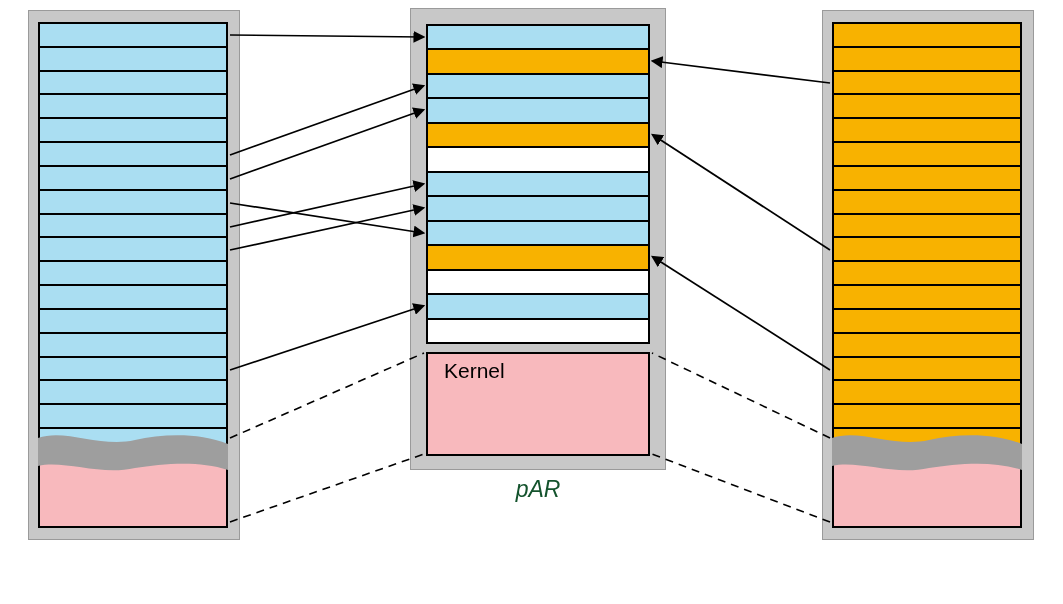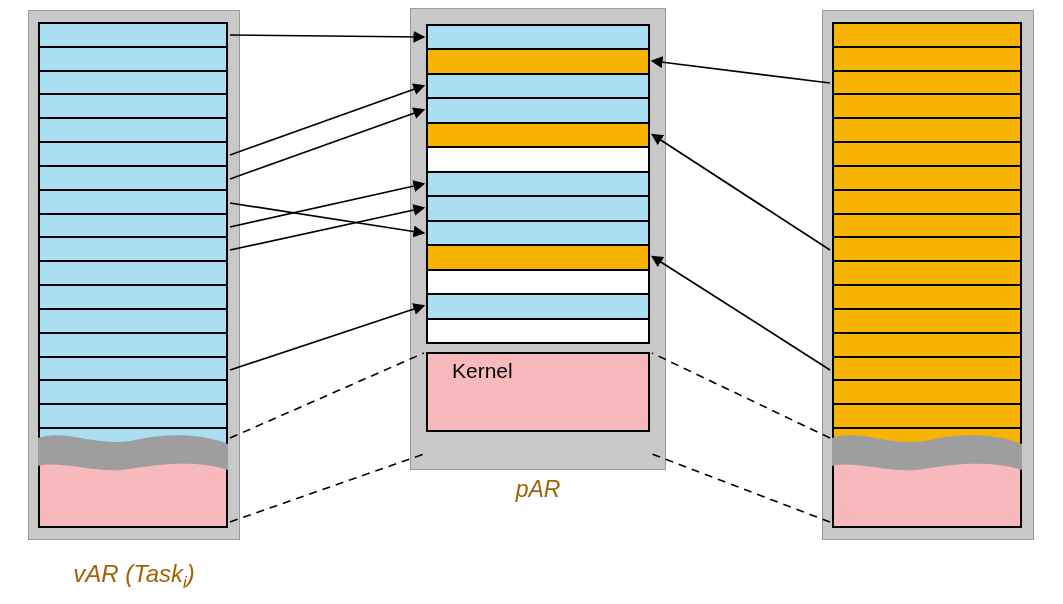--- a/index.html
+++ b/index.html
@@ -16,25 +16,25 @@
 
   .rows { position:absolute; left:0; top:0; right:0; display:flex; flex-direction:column;
           border-bottom:2px solid var(--c-line); }
   .rows-side { height:429px; }
   .mem-row { flex:1 1 auto; border-top:2px solid var(--c-line); }
   .mem-row:first-child { border-top:none; }
 
   .mid-rows { position:absolute; left:15px; top:15px; width:224px; height:320px;
               border:2px solid var(--c-line); background:#fff; display:flex; flex-direction:column; }
 
-  .kernel { position:absolute; left:15px; top:343px; width:224px; height:80px;
+  .kernel { position:absolute; left:15px; top:343px; width:224px; height:104px;
             border:2px solid var(--c-line); background:var(--c-pink);
-            padding:5px 0 0 24px; font-size:21px; color:#000; }
+            padding:5px 0 0 16px; font-size:21px; color:#000; }
 
-  .col-label { position:absolute; text-align:center; font-style:italic; font-size:24px; color:#a16207; }
+  .col-label { position:absolute; text-align:center; font-style:italic; font-size:24px; color:#14532d; }
   .label-left  { left:28px;  top:560px; width:212px; }
   .label-right { left:822px; top:560px; width:212px; }
   .label-par   { left:410px; top:476px; width:256px; font-size:23px; }
   .col-label sub { font-size:0.68em; }
 
   .overlay { position:absolute; left:0; top:0; width:1063px; height:604px;
              pointer-events:none; z-index:5; }
   .overlay line.solid  { stroke:var(--c-line); stroke-width:1.7; }
   .overlay line.dashed { stroke:var(--c-line); stroke-width:1.6; stroke-dasharray:8 6; }
   .overlay marker path { fill:var(--c-line); }
@@ -109,23 +109,20 @@
           <div class="mem-row" style="background: var(--c-orange);"></div>
           <div class="mem-row" style="background: var(--c-orange);"></div>
           <div class="mem-row" style="background: var(--c-orange);"></div>
           <div class="mem-row" style="background: var(--c-orange);"></div>
           <div class="mem-row" style="background: var(--c-orange);"></div>
           <div class="mem-row" style="background: var(--c-orange);"></div>
         </div>
     </div>
   </div>
 
-  <div class="col-label label-left">
-    <span>vAR (Task</span><sub>i</sub><span>)</span>
-  </div>
 
   <div class="col-label label-par">pAR</div>
 
 
   <svg class="overlay" id="overlay" viewBox="0 0 1063 604" xmlns="http://www.w3.org/2000/svg">
     <defs>
       <marker id="ah" viewBox="0 0 10 10" refX="8" refY="5" markerWidth="7" markerHeight="7" orient="auto">
         <path d="M0,0 L10,5 L0,10 z"></path>
       </marker>
     </defs>

